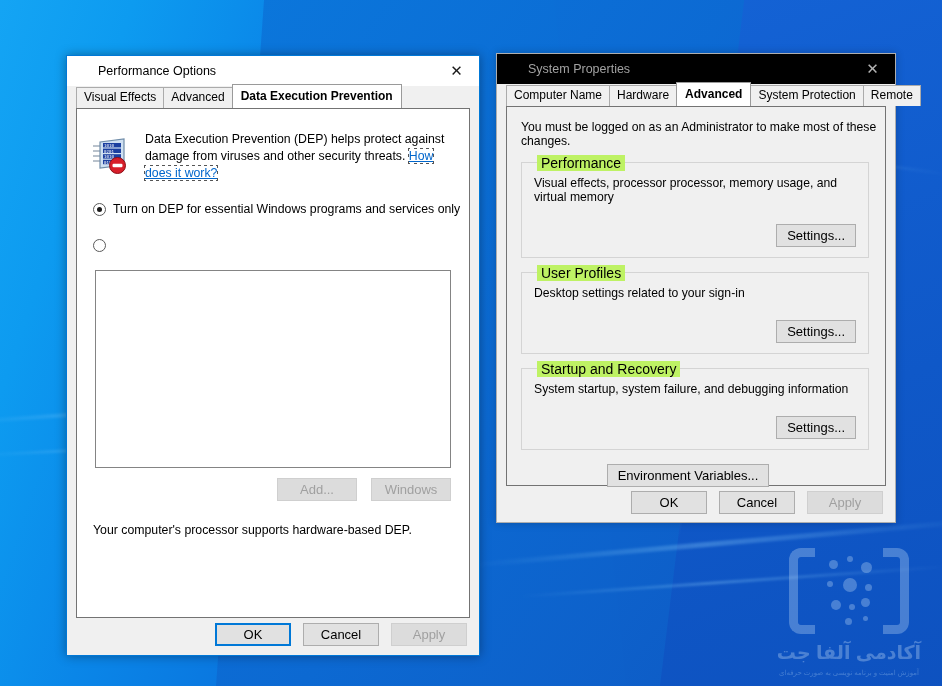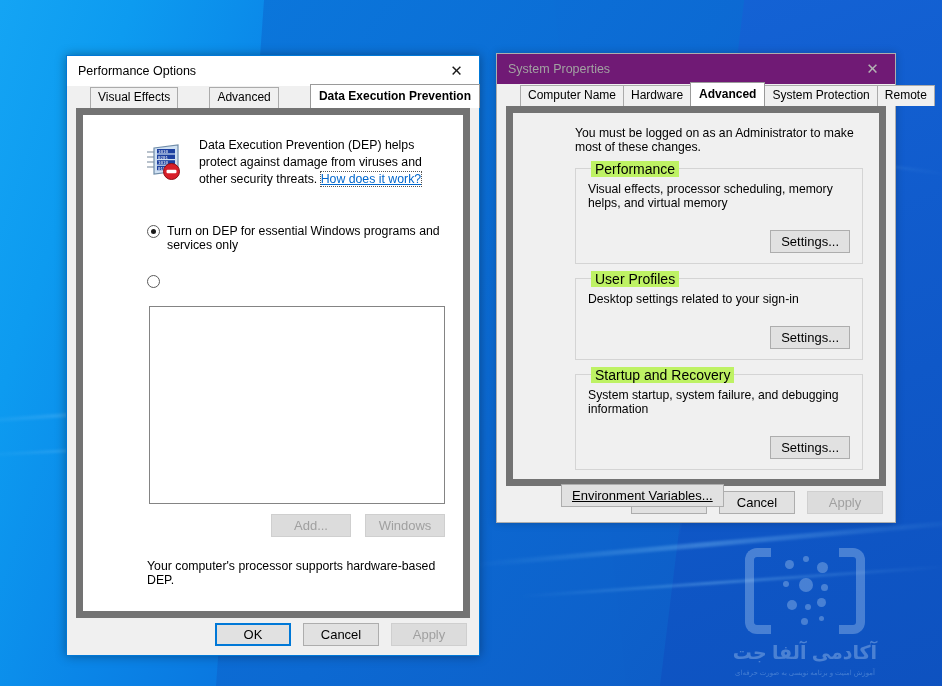--- a/index.html
+++ b/index.html
@@ -44,21 +44,21 @@
   .sheen4 { left: 520px; top: 580px; width: 430px; height: 3px; transform: rotate(-4deg); }
   .sheen5 { left: 620px; top: 150px; width: 330px; height: 3px; transform: rotate(8deg); }
   .edge1 {
     position: absolute; left: 700px; top: 120px; width: 2px; height: 420px;
     background: linear-gradient(180deg, rgba(120,205,255,0) 0%, rgba(120,205,255,.55) 40%, rgba(120,205,255,0) 100%);
     transform: rotate(6deg);
   }
 
   
   #watermark {
-    position: absolute; left: 720px; top: 548px;
+    position: absolute; left: 764px; top: 548px;
     width: 170px; height: 132px;
     opacity: .30;
     pointer-events: none;
     text-align: center;
   }
   #wm-logo { position: relative; width: 120px; height: 86px; margin: 0 auto; }
   .wm-br {
     position: absolute; top: 0; width: 26px; height: 86px;
     border: 9px solid #cfe6fb; border-radius: 12px;
   }
@@ -75,58 +75,58 @@
     font-size: 7px; color: #bcdcf7; direction: rtl;
     filter: blur(.4px);
   }
 
   
   .win { position: absolute; background: #f0f0f0; }
   .win.active { border: 1px solid #0078d7; box-shadow: 0 0 10px rgba(0,0,0,.35); }
   .win.inactive { border: 1px solid #aeaeae; box-shadow: 0 0 8px rgba(0,0,0,.22); }
   .titlebar {
     height: 30px; background: #ffffff;
-    display: flex; align-items: center; justify-content: space-between;
-  }
-  .inactive .titlebar { background: #701a75; }
+    display: flex; align-items: center; justify-content: space-between; padding-left: 20px;
+  }
+  .inactive .titlebar { background: #000000; }
   .title-text {
     padding-left: 11px; font-size: 12.5px; color: #000;
     white-space: nowrap;
   }
   .inactive .title-text { color: #a2a2a2; }
   .close-btn {
     width: 45px; height: 29px;
     display: flex; align-items: center; justify-content: center;
     font-size: 15px; color: #1a1a1a; cursor: pointer;
     font-family: "DejaVu Sans", sans-serif; line-height: 1;
   }
   .inactive .close-btn { color: #b4b4b4; }
 
   
   .tabstrip {
     display: flex; align-items: flex-end;
-    padding-left: 23px; height: 22px;
-    position: relative; z-index: 2; justify-content: space-between;
+    padding-left: 9px; height: 22px;
+    position: relative; z-index: 2;
   }
   .tab {
     font-size: 12px; color: #000;
     padding: 2px 7px 3px 7px;
     border: 1px solid #ababab; border-bottom: none;
     background: #f0f0f0; margin-right: -1px;
     cursor: pointer; white-space: nowrap; line-height: 15px;
   }
   .tab.sel {
     background: #ffffff; position: relative; z-index: 3;
     padding: 4px 8px 4px 8px; margin-top: -3px;
     border-color: #9a9a9a;
     font-weight: bold;
   }
   .tabpage {
-    background: #ffffff; border: 7px solid #737373;
-    position: relative; z-index: 1; margin-top: -1px; padding-left: 48px;
+    background: #ffffff; border: 1px solid #737373;
+    position: relative; z-index: 1; margin-top: -1px;
   }
 
   
   #po-page { margin: 0 9px; height: 510px; }
   #dep-head { display: flex; padding: 22px 18px 0 14px; }
   #dep-icon { width: 44px; flex: 0 0 44px; padding-top: 4px; }
   #dep-text {
     font-size: 12.3px; color: #000; line-height: 17px;
     padding-left: 10px; max-width: 310px;
   }
@@ -180,21 +180,21 @@
     position: relative; margin: 14px 16px 0 14px;
     border: 1px solid #d4d4d4; padding: 13px 12px 10px 12px;
   }
   .group > legend {
     position: absolute; top: -8px; left: 15px;
     background: #bef264; padding: 0 4px;
     font-size: 14px; color: #000;
   }
   .group p { margin: 0; font-size: 12.2px; color: #000; }
   .group .btnrow { display: flex; justify-content: flex-end; margin-top: 20px; }
-  #envrow { display: flex; justify-content: flex-start; margin: 14px 16px 0 0; text-decoration: underline; }
+  #envrow { display: flex; justify-content: center; margin: 14px 16px 0 0; }
   #sp-foot {
     position: absolute; left: 0; right: 0; bottom: 0; height: 40px;
     display: flex; align-items: center; justify-content: flex-end;
     gap: 12px; padding-right: 12px; background: #f0f0f0;
   }
   .btn-w { min-width: 76px; }
   .btn-env { min-width: 126px; }
   .btn-set { min-width: 76px; }
 </style>
 </head>
@@ -244,21 +244,21 @@
     <div class="tab sel">Advanced</div>
     <div class="tab">System Protection</div>
     <div class="tab">Remote</div>
   </div>
 
   <div class="tabpage" id="sp-page">
     <div id="sp-note">You must be logged on as an Administrator to make most of these changes.</div>
 
     <fieldset class="group">
       <legend>Performance</legend>
-      <p>Visual effects, processor scheduling, memory helps, and virtual memory</p>
+      <p>Visual effects, processor processor, memory usage, and virtual memory</p>
       <div class="btnrow">
         <button class="btn btn-set">Settings...</button>
       </div>
     </fieldset>
 
     <fieldset class="group">
       <legend>User Profiles</legend>
       <p>Desktop settings related to your sign-in</p>
       <div class="btnrow">
         <button class="btn btn-set">Settings...</button>
@@ -318,21 +318,21 @@
           <text x="13" y="28.7" font-size="4.1" fill="#ffffff" font-family="DejaVu Sans Mono, monospace">010</text>
           <circle cx="26.5" cy="30.5" r="8" fill="#d81f2a" stroke="#8c0f16" stroke-width="1"></circle>
           <rect x="21.5" y="28.8" width="10" height="3.4" rx="1.2" fill="#ffffff"></rect>
         </svg>
       </div>
       <div id="dep-text">
         <span>Data Execution Prevention (DEP) helps protect against damage from viruses and other security threats. </span><span class="lnk lnk-focus">How does it work?</span>
       </div>
     </div>
 
-    <div class="radio-row" style="margin-top:36px;">
+    <div class="radio-row" style="margin-top:20px;">
       <span class="radio on"></span>
       <span>Turn on DEP for essential Windows programs and services only</span>
     </div>
 
     <div class="radio-row" style="margin-top:22px;">
       <span class="radio"></span>
     </div>
 
     <div id="listbox"></div>
 

